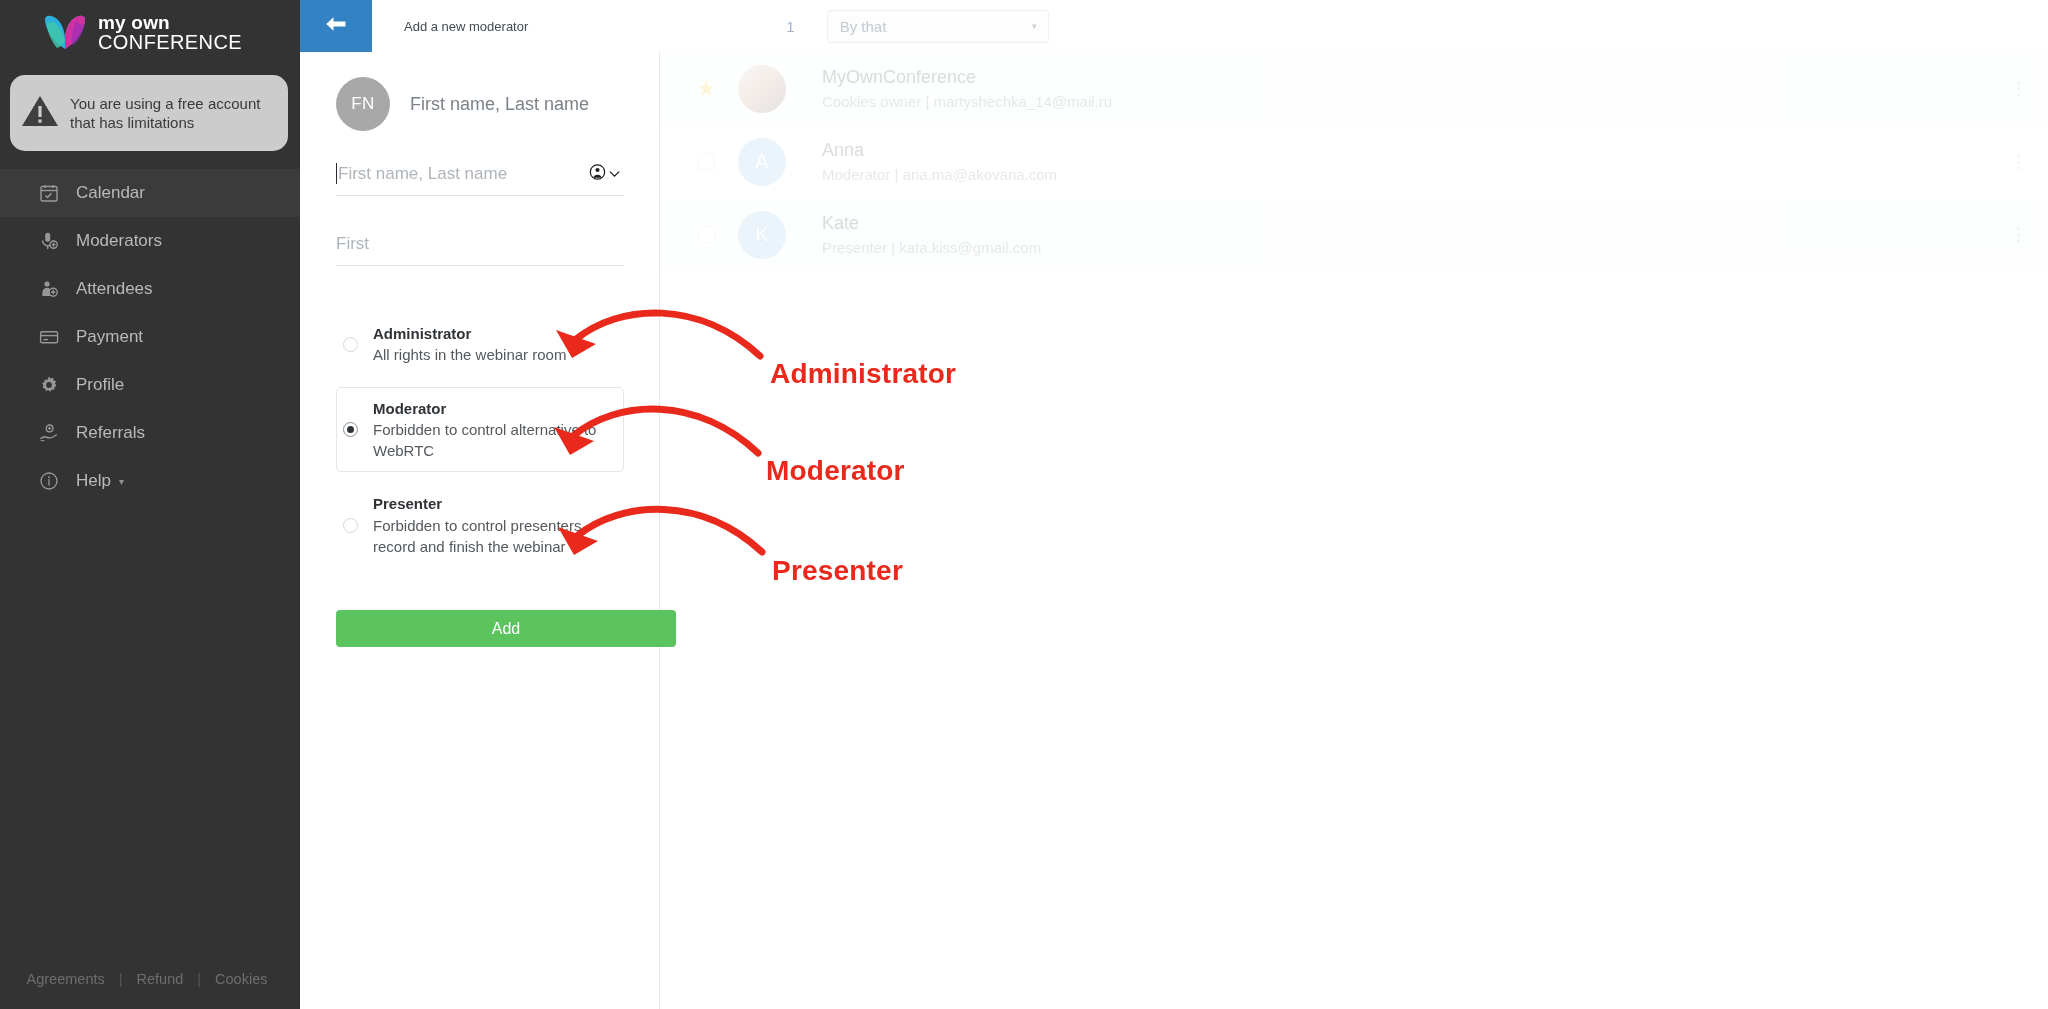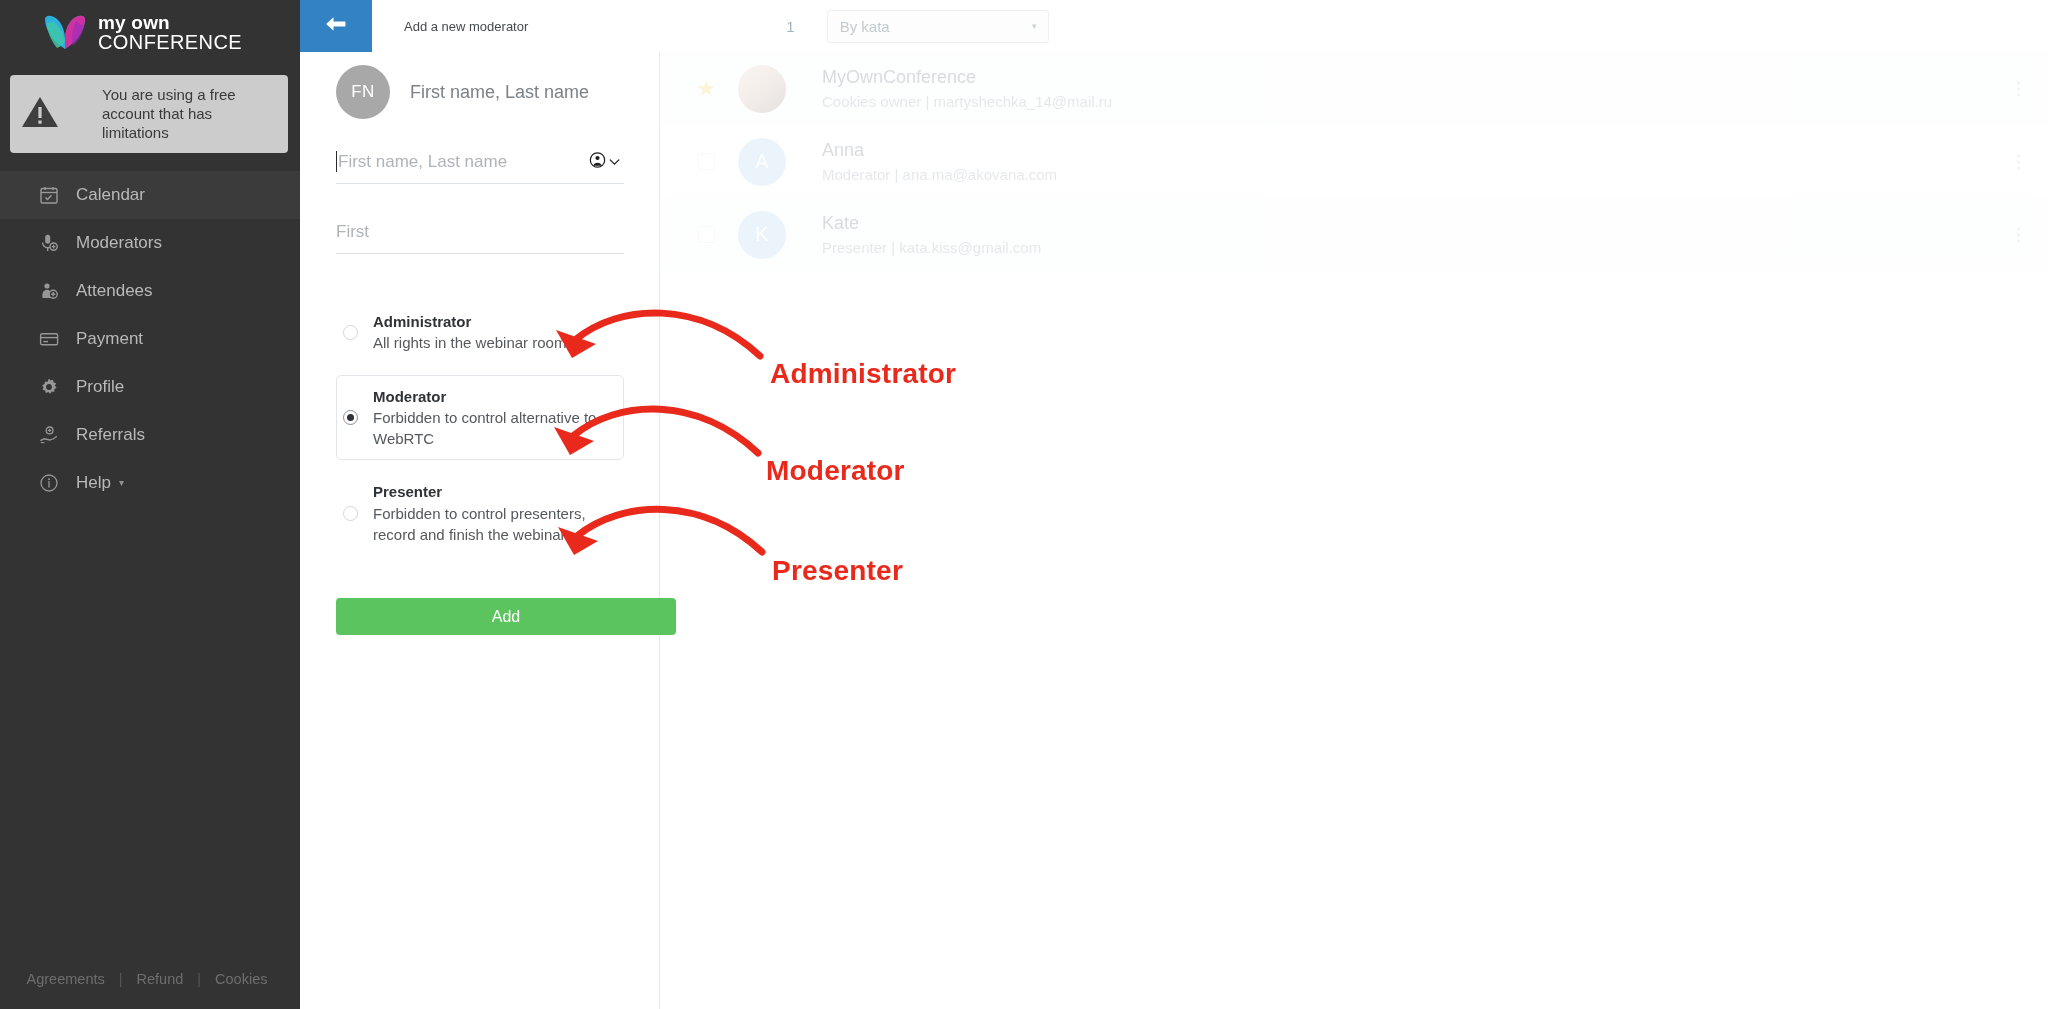--- a/index.html
+++ b/index.html
@@ -32,25 +32,24 @@
     display: block;
   }
   .logo-line2 {
     color: #ffffff; font-size: 20px; font-weight: 400; letter-spacing: .4px;
     display: block;
   }
 
   .free-banner {
     margin: 10px 12px 0 10px;
     background: #cccccc;
-    border-radius: 4px;
+    border-radius: 15px;
     min-height: 76px;
     display: flex; align-items: center;
     padding: 10px 12px 10px 10px;
-    gap: 32px;
   }
   .free-banner .warn-icon { flex: 0 0 40px; margin-right: 10px; }
   .free-banner .warn-text {
     color: #3a3a3a; font-size: 15px; line-height: 1.28;
   }
 
   .nav { margin-top: 18px; }
   .nav-item {
     display: flex; align-items: center;
     height: 48px;
@@ -120,21 +119,21 @@
     color: #c3cbd2; font-size: 15px;
     cursor: pointer;
     position: relative;
   }
   .sort-select .sel-caret {
     position: absolute; right: 11px; top: 50%;
     transform: translateY(-50%);
     color: #c9d0d6; font-size: 9px;
   }
 
-  .form-panel { position: absolute; top: 44px; left: 0; width: 360px; padding: 0 36px; }
+  .form-panel { position: absolute; top: 56px; left: 0; width: 360px; padding: 0 36px; }
 
   .avatar-row { display: flex; align-items: center; height: 96px; }
   .avatar-big {
     width: 54px; height: 54px; border-radius: 50%;
     background: #a8a8a8; color: #ffffff;
     display: flex; align-items: center; justify-content: center;
     font-size: 17px; letter-spacing: .5px;
     flex: 0 0 54px;
   }
   .avatar-label { margin-left: 20px; color: #7b8289; font-size: 18px; }
@@ -378,21 +377,21 @@
       <div class="back-btn">
         <span>
           <svg width="28" height="20" viewBox="0 0 28 20">
             <path fill="#ffffff" d="M11.5 3.2 L4.2 10 L11.5 16.8 V12.4 H23.4 V7.6 H11.5 Z"></path>
           </svg>
         </span>
       </div>
       <div class="page-title">Add a new moderator</div>
       <div class="count-badge">1</div>
       <div class="sort-select">
-        <span>By kata</span>
+        <span>By that</span>
         <span class="sel-caret">▾</span>
       </div>
     </div>
 
     <div class="form-panel">
 
       <div class="avatar-row">
         <div class="avatar-big">FN</div>
         <div class="avatar-label">First name, Last name</div>
       </div>

